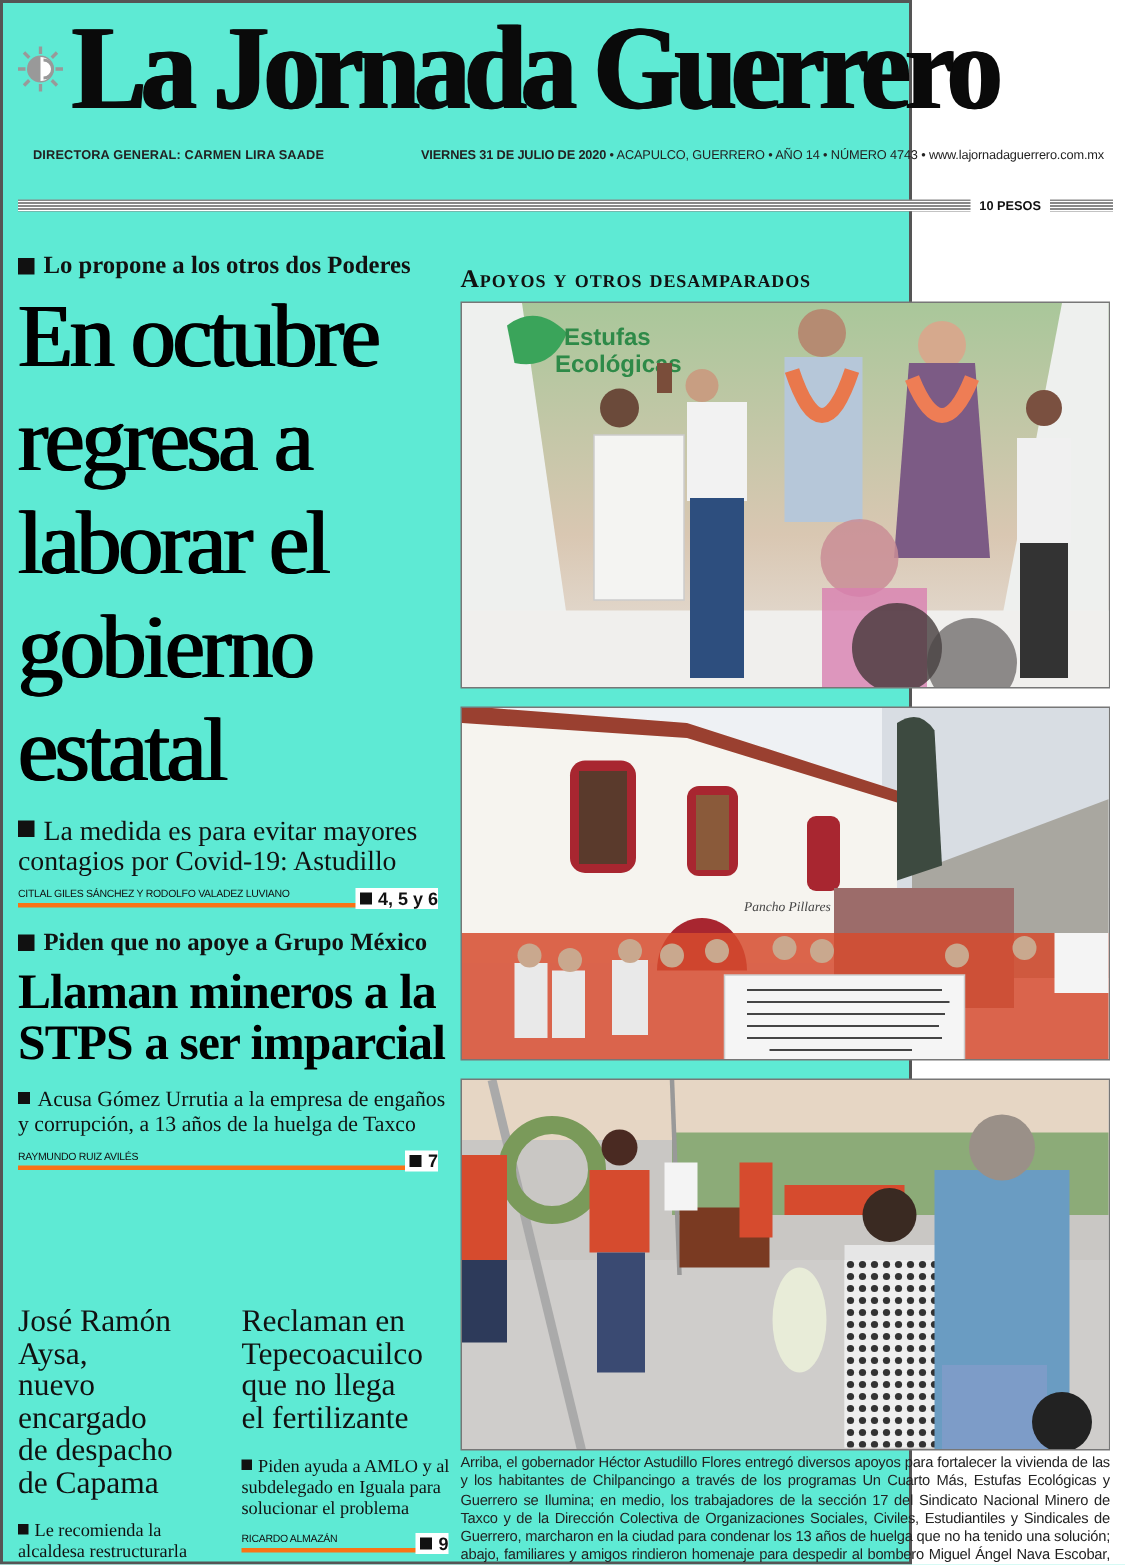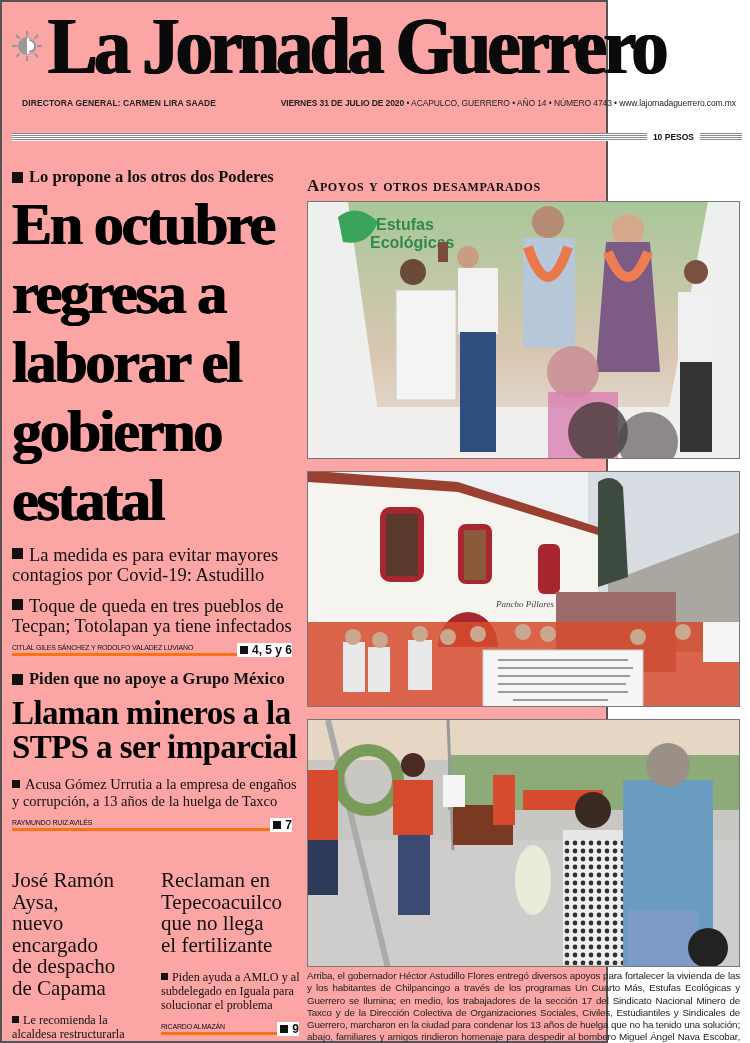--- a/index.html
+++ b/index.html
@@ -1,18 +1,18 @@
 <!DOCTYPE html>
 <html><head>
 <meta charset="utf-8">
 <style>
   * { box-sizing: border-box; margin: 0; padding: 0; }
   html, body { width: 750px; height: 1043px; background: #fff; overflow: hidden; }
   body { font-family: "Liberation Serif", serif; color: #111; position: relative; }
-  .page { position: absolute; left: 0; top: 0; width: 608px; height: 1043px; border: 2px solid #555; background: #fca5a5; }
+  .page { position: absolute; left: 0; top: 0; width: 608px; height: 1043px; border: 2px solid #555; background: #5eead4; }
 
   
   .masthead { position: absolute; left: 8px; top: 4px; width: 735px; height: 80px; display: flex; align-items: center; }
   .sun-logo { width: 34px; height: 34px; margin-right: 4px; position: relative; }
   .sun-logo svg { width: 34px; height: 34px; }
   .mast-title { font-family: "Liberation Serif", serif; font-weight: 900; font-size: 80px; letter-spacing: -4px; line-height: 80px; color: #0a0a0a; white-space: nowrap; transform: scaleX(0.93); transform-origin: left center; text-shadow: 1px 0 0 #0a0a0a, -1px 0 0 #0a0a0a; }
 
   .dateline { position: absolute; left: 20px; top: 96px; width: 714px; height: 12px; display: flex; justify-content: space-between; font-family: "Liberation Sans", sans-serif; font-size: 8.5px; color: #222; }
   .dateline .director { font-weight: bold; letter-spacing: 0.1px; }
   .dateline .right { letter-spacing: -0.1px; }
@@ -21,21 +21,21 @@
   .rules-row { position: absolute; left: 10px; top: 130px; width: 730px; height: 10px; display: flex; align-items: center; }
   .rules { flex: 1; height: 8px; background: repeating-linear-gradient(to bottom, #888 0, #888 1px, #fff 1px, #fff 2px); }
   .rules.short { flex: 0 0 42px; }
   .price { font-family: "Liberation Sans", sans-serif; font-weight: bold; font-size: 8.5px; padding: 0 6px; color: #111; }
 
   
   .left { position: absolute; left: 10px; top: 165px; width: 290px; }
   .kicker { font-family: "Liberation Serif", serif; font-weight: bold; font-size: 16.5px; display: flex; align-items: center; gap: 6px; white-space: nowrap; }
   .sq { display: inline-block; width: 11px; height: 11px; background: #111; flex: 0 0 auto; }
   .sq.sm { width: 8px; height: 8px; }
-  .main-headline { font-family: "Liberation Serif", serif; font-weight: 700; font-size: 60px; line-height: 69px; letter-spacing: -2.2px; margin-top: 3px; color: #000; text-shadow: 0.8px 0 0 #000, -0.6px 0 0 #000; }
+  .main-headline { font-family: "Liberation Serif", serif; font-weight: 400; font-size: 60px; line-height: 69px; letter-spacing: -2.2px; margin-top: 3px; color: #000; text-shadow: 0.8px 0 0 #000, -0.6px 0 0 #000; }
   .sub { font-family: "Liberation Serif", serif; font-size: 18.5px; line-height: 20px; color: #111; }
   .sub .sq { margin-right: 6px; vertical-align: 2px; }
   .byline-row { display: flex; align-items: flex-end; justify-content: space-between; border-bottom: 3px solid #f97316; height: 15px; margin-right: 0; position: relative; }
   .byline { font-family: "Liberation Sans", sans-serif; font-size: 7px; font-variant: small-caps; letter-spacing: -0.2px; padding-bottom: 2px; text-transform: uppercase; }
   .pages { position: absolute; right: -10px; bottom: -4px; font-family: "Liberation Sans", sans-serif; font-weight: bold; font-size: 12px; display: flex; align-items: center; gap: 4px; background: #fff; padding-left: 3px; }
   .h2 { font-family: "Liberation Serif", serif; font-weight: bold; font-size: 33px; line-height: 34px; letter-spacing: -0.6px; color: #000; }
   .sub-sm { font-family: "Liberation Serif", serif; font-size: 14.5px; line-height: 17px; color: #111; }
   .sub-sm .sq { margin-right: 5px; vertical-align: 1px; }
 
   .two-col { position: absolute; left: 10px; top: 868px; width: 288px; display: flex; gap: 10px; }
@@ -107,23 +107,20 @@
     <div class="main-headline">
       <div>En octubre</div>
       <div>regresa a</div>
       <div>laborar el</div>
       <div>gobierno</div>
       <div>estatal</div>
     </div>
 
     <div class="sub" style="margin-top:10px;">
       <span class="sq"></span><span>La medida es para evitar mayores contagios por Covid-19: Astudillo</span>
-    </div>
-    <div class="sub" style="margin-top:11px;">
-      <span class="sq"></span><span>Toque de queda en tres pueblos de Tecpan; Totolapan ya tiene infectados</span>
     </div>
     <div class="byline-row" style="margin-top:5px; width:270px;">
       <span class="byline">Citlal Giles Sánchez y Rodolfo Valadez Luviano</span>
       <span class="pages">
           <span class="sq sm"></span>
           <span>4, 5 y 6</span>
         </span>
     </div>
 
     <div class="kicker" style="margin-top:13px;">

